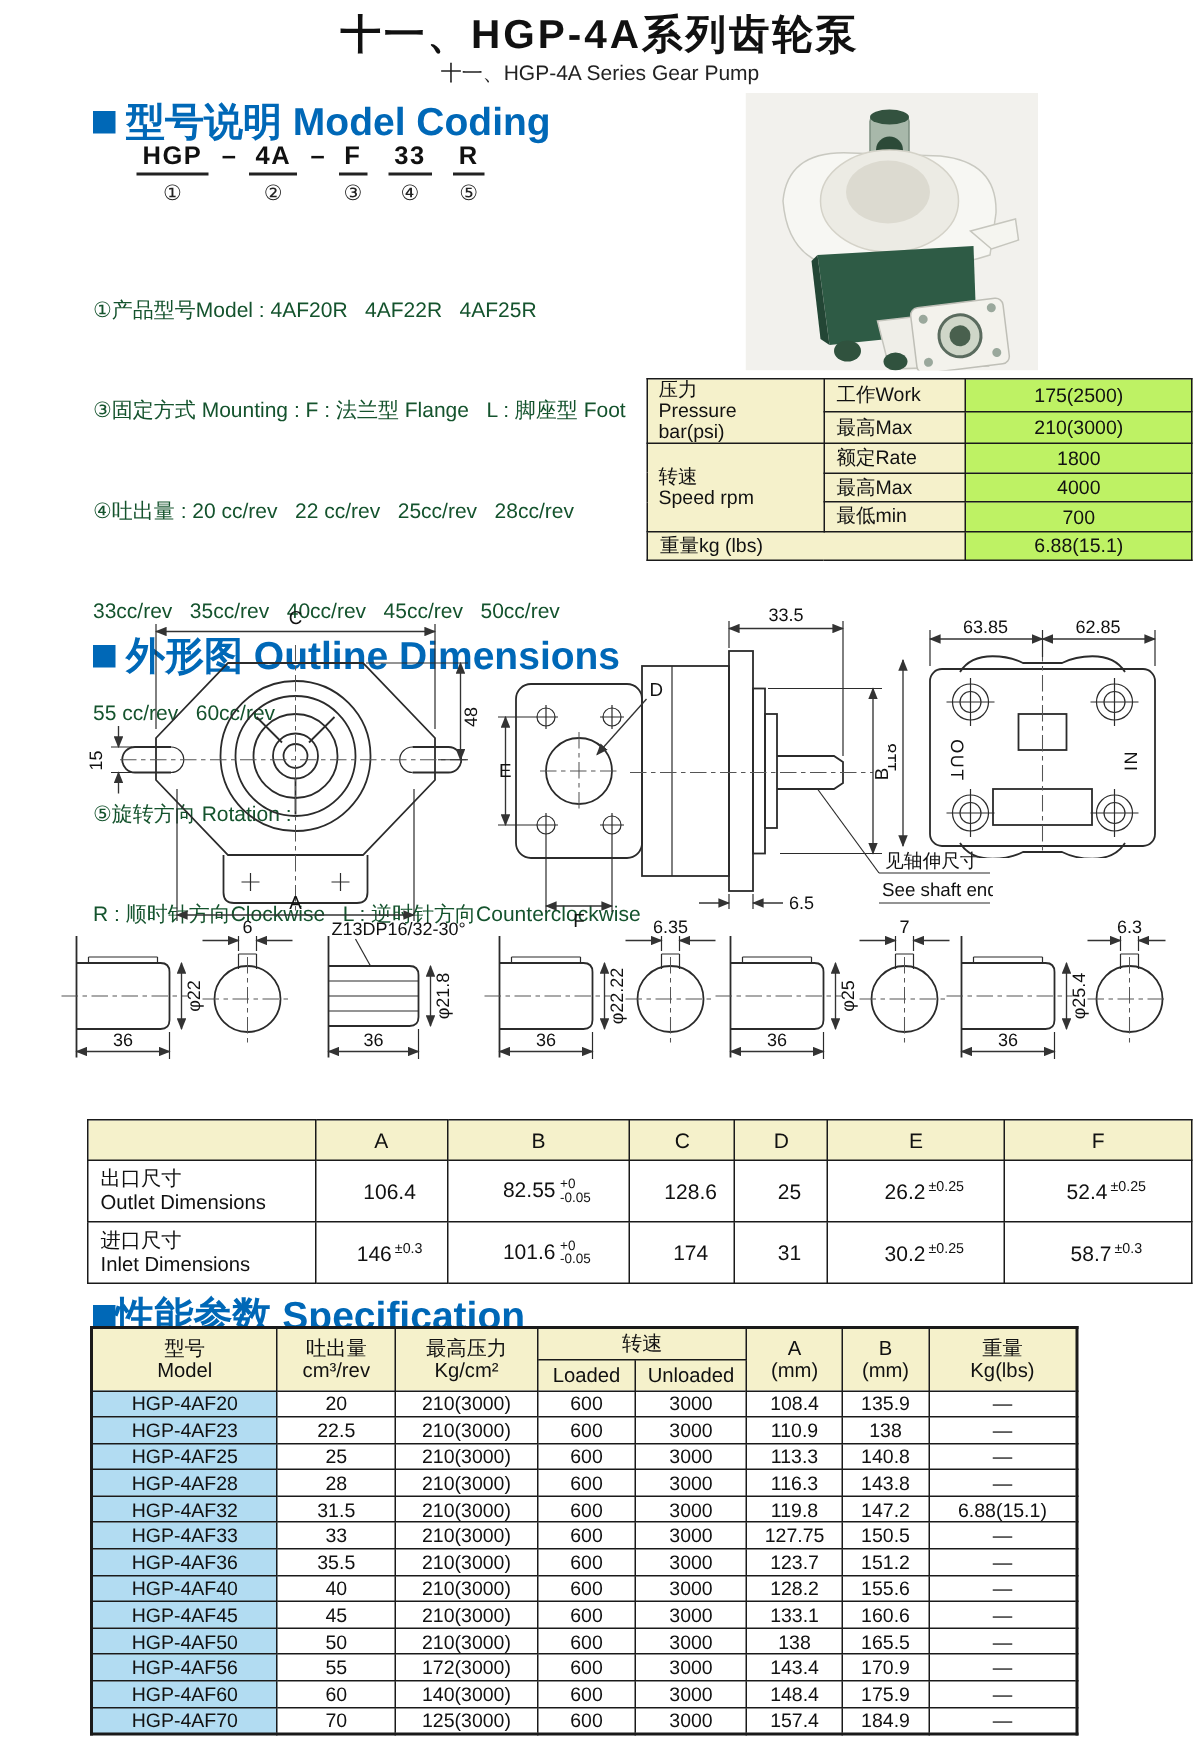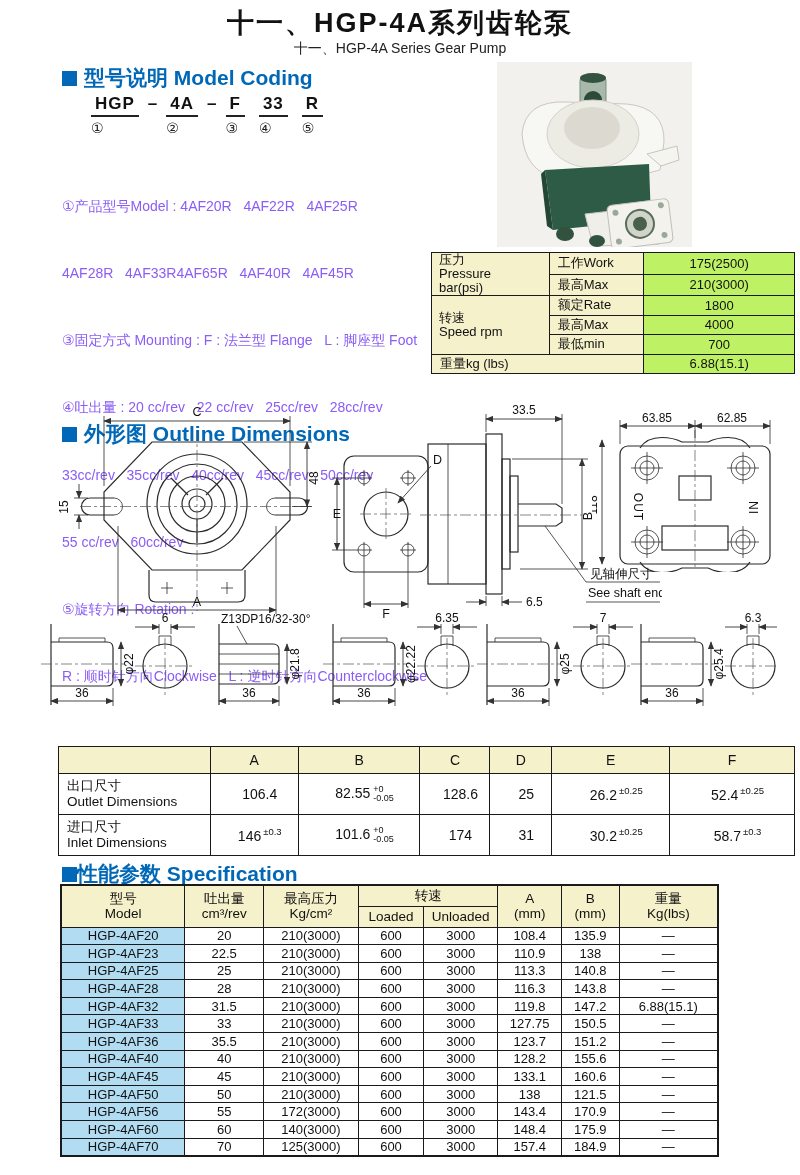--- a/index.html
+++ b/index.html
@@ -16,29 +16,29 @@
   }
   .abs{position:absolute;}
 
   
   .page-title{top:5px;left:0;width:800px;text-align:center;font-size:27px;font-weight:bold;letter-spacing:2px;}
   .page-subtitle{top:40px;left:0;width:800px;text-align:center;font-size:14px;color:#222;}
 
   
   .sec-head{display:flex;align-items:center;gap:7px;}
   .sec-sq{width:15px;height:15px;background:var(--blue);flex:0 0 auto;}
-  .sec-title{color:var(--blue);font-weight:bold;font-size:21px;white-space:nowrap;}
+  .sec-title{color:var(--blue);font-weight:bold;font-size:26px;white-space:nowrap;}
 
   
   .code-row{display:flex;align-items:flex-start;}
-  .code-part{display:flex;flex-direction:column;align-items:flex-start;margin:0 7px;}
+  .code-part{display:flex;flex-direction:column;align-items:center;margin:0 7px;}
   .code-token{font-size:17px;font-weight:bold;border-bottom:2px solid #222;padding:0 4px 1px;letter-spacing:1px;}
   .code-num{font-size:14px;margin-top:3px;color:#222;}
   .code-sep{font-size:17px;font-weight:bold;margin:0 2px;padding-top:0;}
-  .notes{font-size:14px;line-height:22.4px;white-space:pre;color:#8b5cf6;}
+  .notes{font-size:14px;line-height:22.4px;white-space:pre;color:#14532d;}
 
   
   table{border-collapse:collapse;}
   td,th{border:1px solid var(--line);font-weight:normal;}
   .yellow{background:var(--yellow);}
   .blue-cell{background:var(--lblue);}
 
   
   .rating-table{width:364px;font-size:13px;}
   .rating-table td{height:19.5px;padding:0 16px;margin-top:22px;}
@@ -108,21 +108,20 @@
     <div class="code-num">④</div>
   </div>
   <div class="code-part">
     <div class="code-token">R</div>
     <div class="code-num">⑤</div>
   </div>
 </div>
 
 <div class="abs notes" style="left:62px;top:150px;width:470px;">
   <div>①产品型号Model : 4AF20R   4AF22R   4AF25R</div>
-  <div>4AF28R   4AF33R4AF65R   4AF40R   4AF45R</div>
   <div>③固定方式 Mounting : F : 法兰型 Flange   L : 脚座型 Foot</div>
   <div>④吐出量 : 20 cc/rev   22 cc/rev   25cc/rev   28cc/rev</div>
   <div>33cc/rev   35cc/rev   40cc/rev   45cc/rev   50cc/rev</div>
   <div>55 cc/rev   60cc/rev</div>
   <div>⑤旋转方向 Rotation :</div>
   <div>R : 顺时针方向Clockwise   L : 逆时针方向Counterclockwise</div>
 </div>
 
 <svg class="abs" style="left:497px;top:62px;" width="195" height="185" viewBox="0 0 195 185">
   <rect x="0" y="0" width="195" height="185" fill="#f2f1ed"></rect>
@@ -673,21 +672,21 @@
         <td>160.6</td>
         <td>—</td>
       </tr>
       <tr>
         <td class="model">HGP-4AF50</td>
         <td>50</td>
         <td>210(3000)</td>
         <td>600</td>
         <td>3000</td>
         <td>138</td>
-        <td>121.5</td>
+        <td>165.5</td>
         <td>—</td>
       </tr>
       <tr>
         <td class="model">HGP-4AF56</td>
         <td>55</td>
         <td>172(3000)</td>
         <td>600</td>
         <td>3000</td>
         <td>143.4</td>
         <td>170.9</td>

